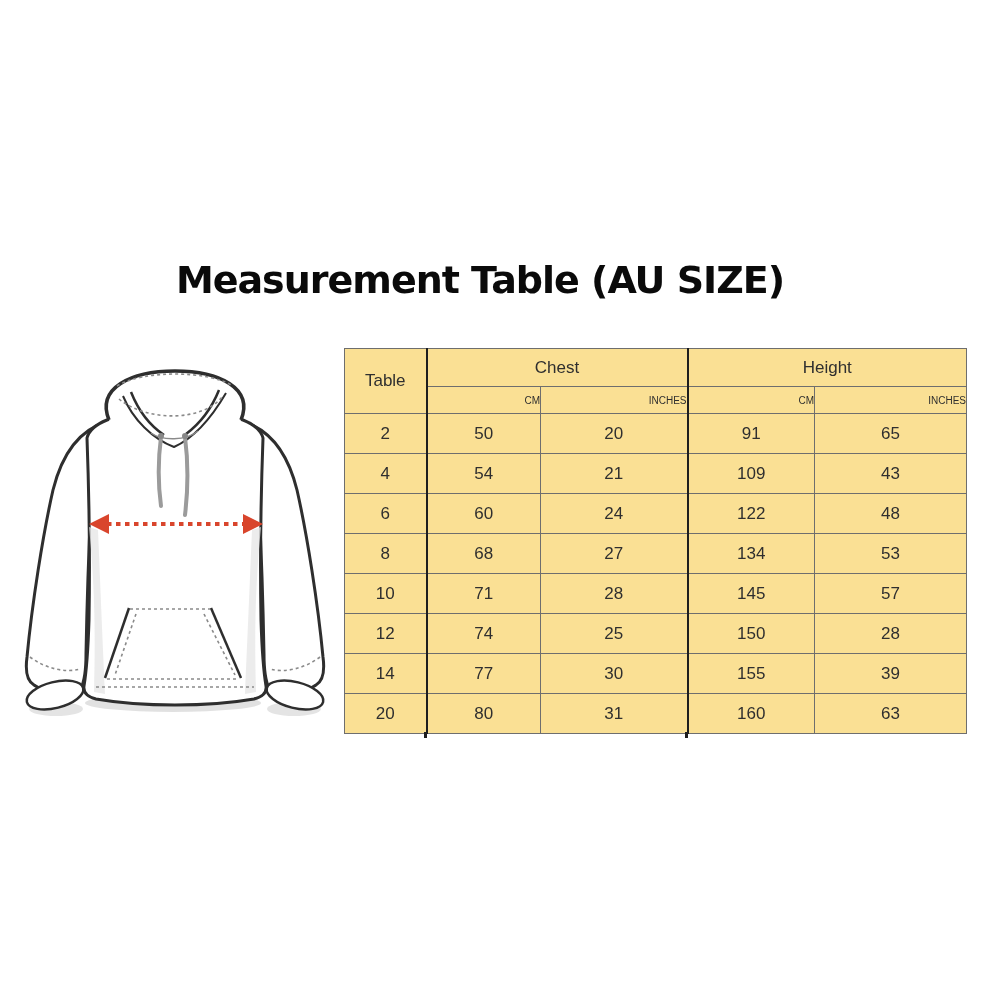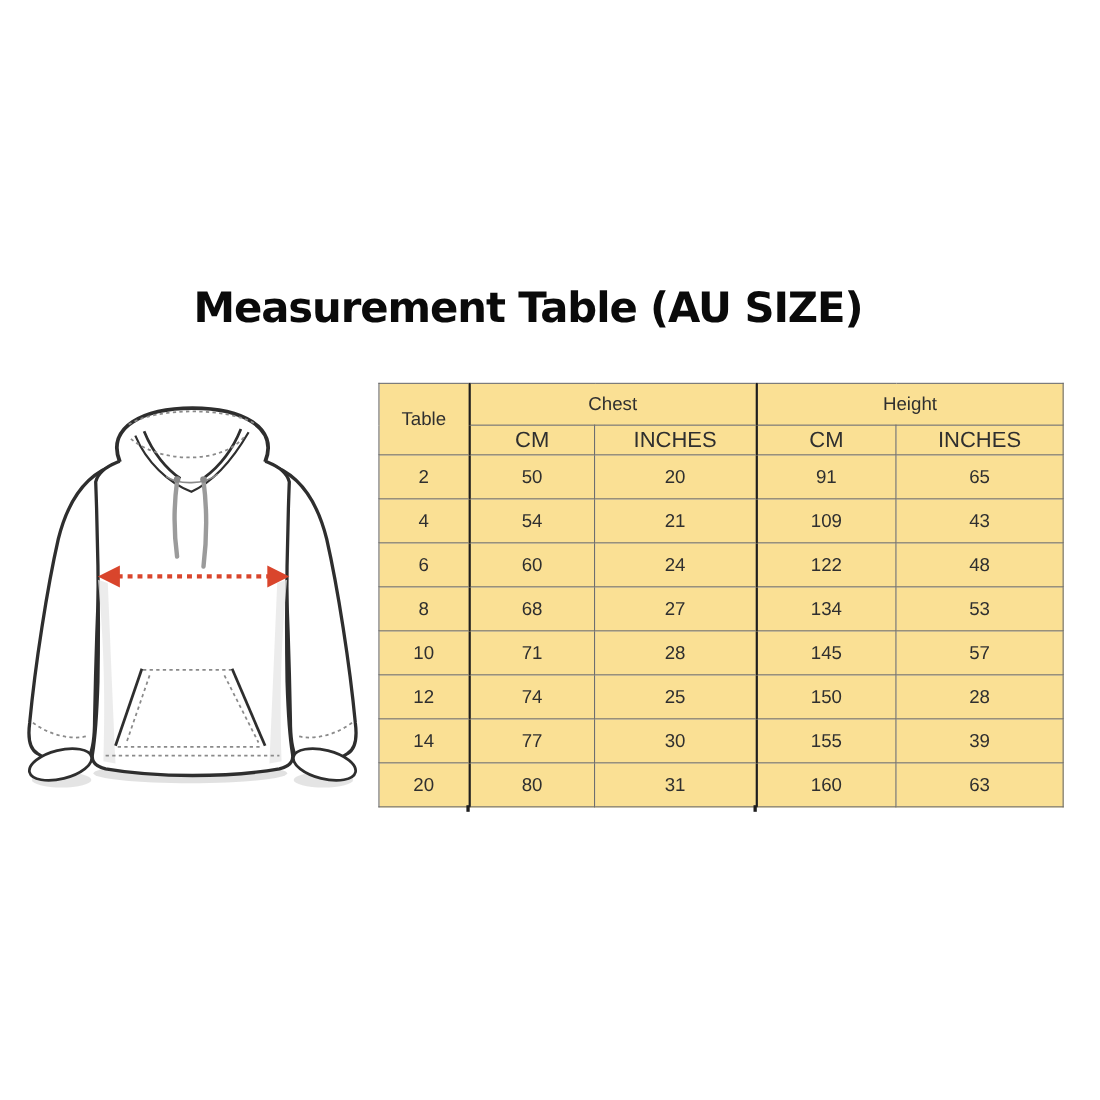--- a/index.html
+++ b/index.html
@@ -15,21 +15,21 @@
   .table-wrap{position:absolute;left:344px;top:348px;}
   table.size-table{border-collapse:collapse;table-layout:fixed;
                    border:1px solid var(--grid-thin,#6e6e6e);}
   .size-table th,.size-table td{
       border:1px solid var(--grid-thin,#6e6e6e);
       background:var(--cell-bg,#fae094);
       color:var(--text,#2f2f2f);
       text-align:center;vertical-align:middle;padding:0;
       font-family:"Liberation Sans",sans-serif;font-weight:normal;}
   .size-table thead tr.h1 th{height:37px;font-size:17px;}
-  .size-table thead tr.h2 th{height:26px;font-size:20px;}
+  .size-table thead tr.h2 th{height:26px;font-size:10px;text-align:right;}
   .size-table tbody td{height:39px;font-size:17px;}
   .size-table .grp{border-left:2.5px solid var(--grid-thick,#1e1e1e);}
   .tail{position:absolute;width:3px;height:6px;background:var(--grid-thick,#1e1e1e);top:384px;}
   .tail.t1{left:80px;} .tail.t2{left:341px;}
 </style>
 </head>
 <body>
 
 <div class="canvas">
 

